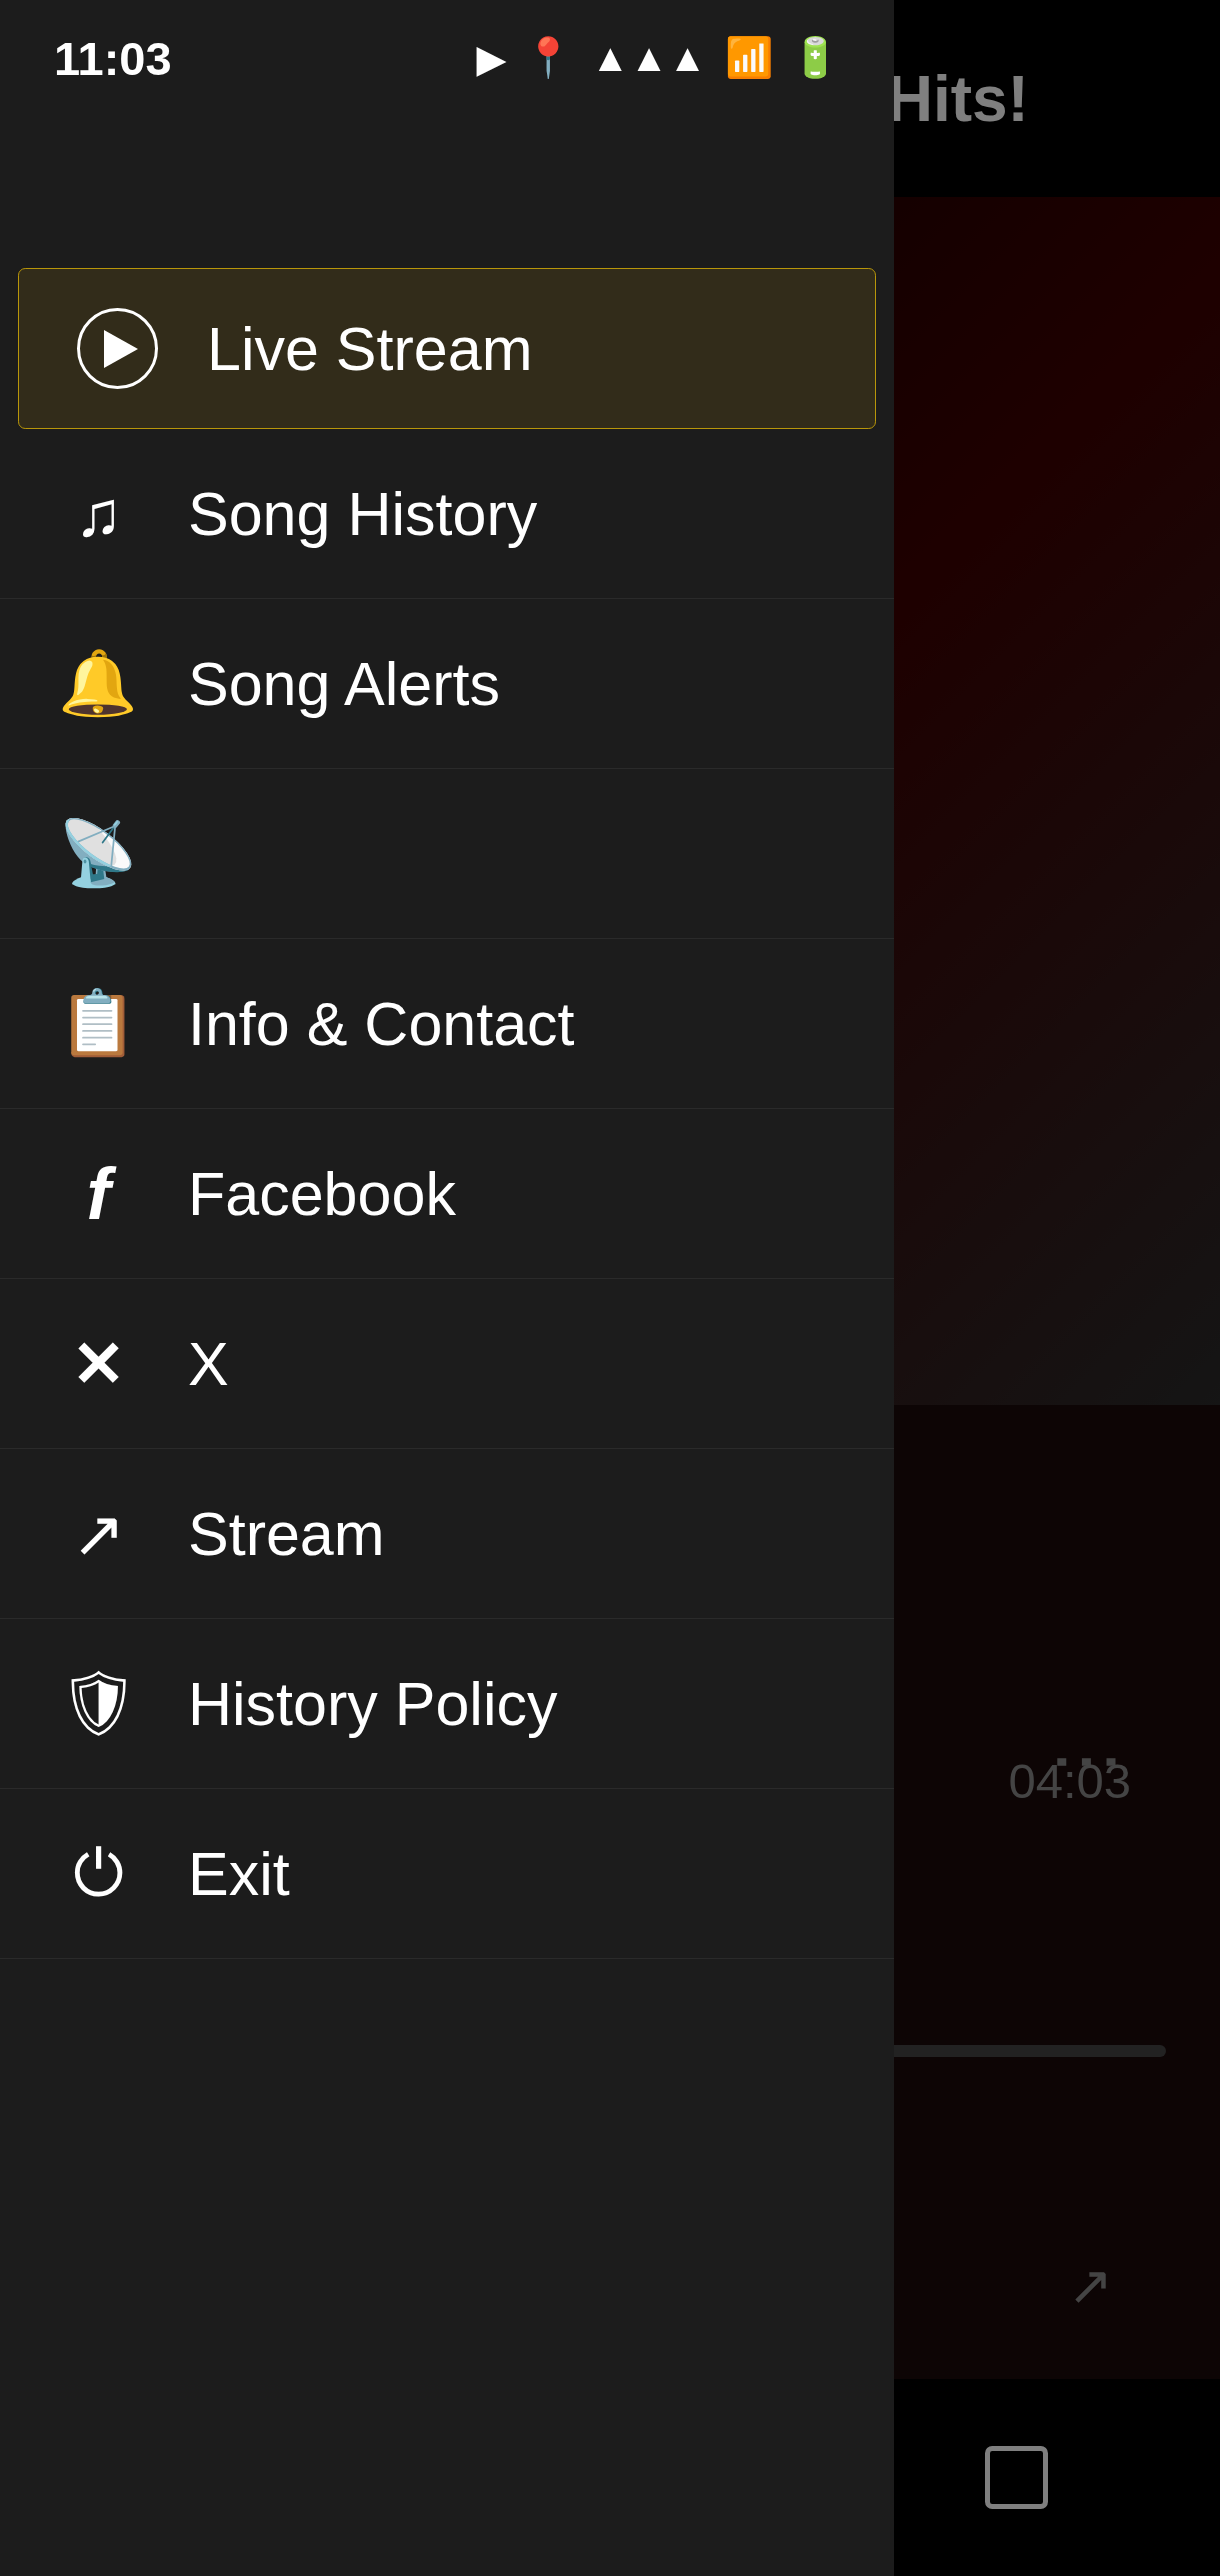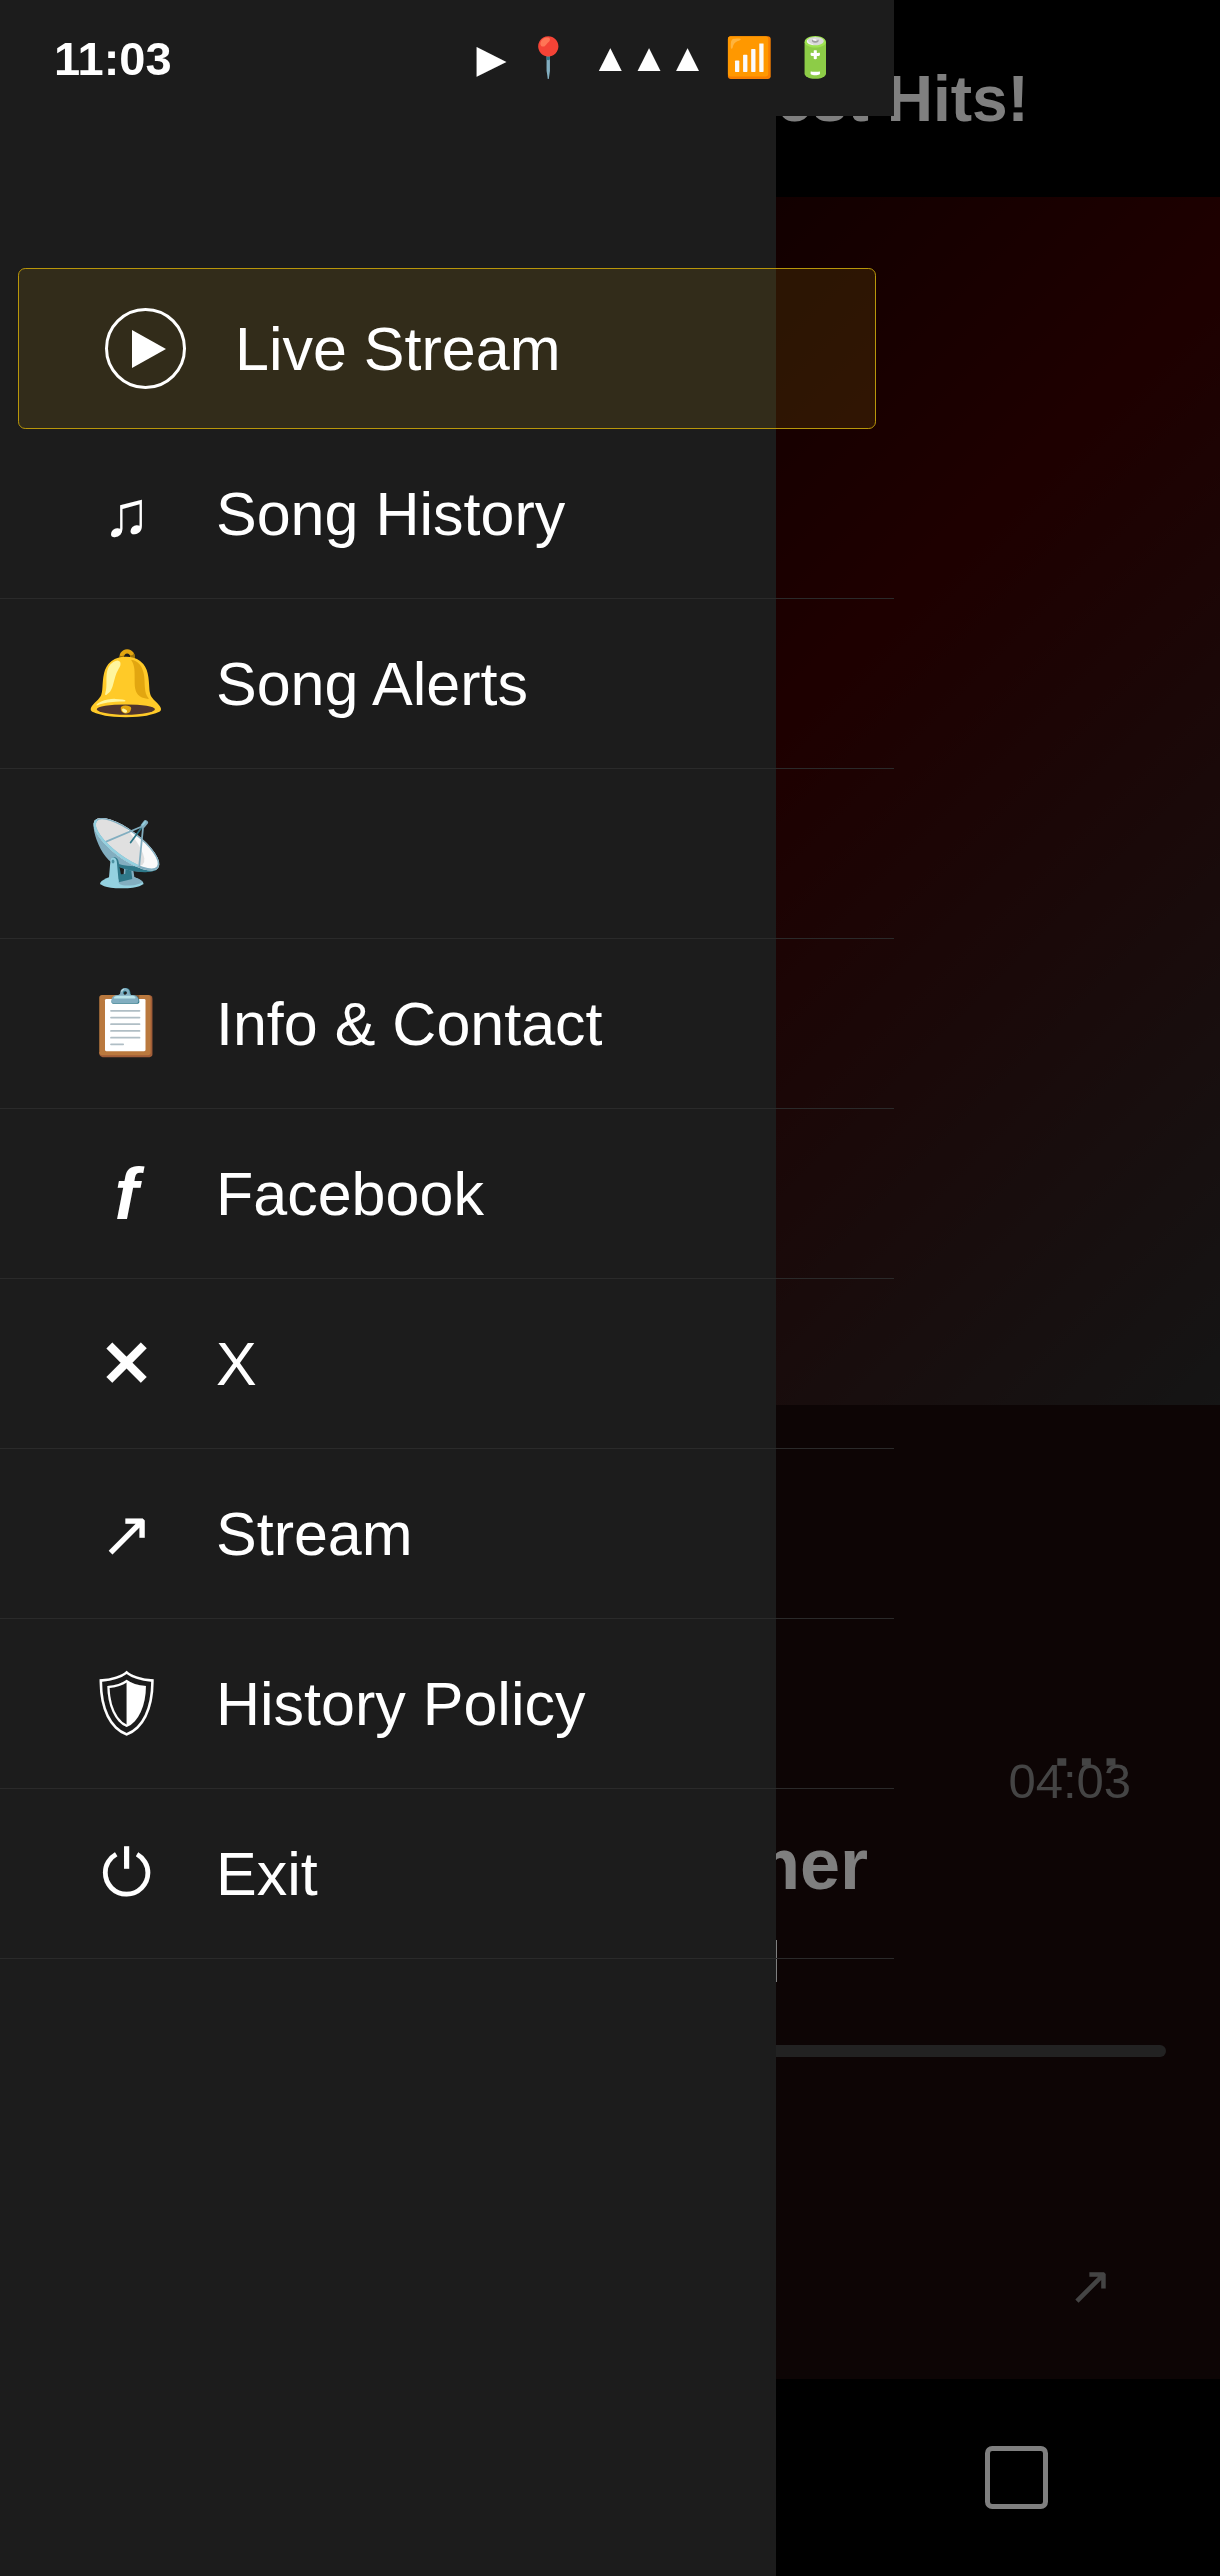--- a/index.html
+++ b/index.html
@@ -162,21 +162,21 @@
       width: 1220px;
       height: 2576px;
       background: rgba(0,0,0,0.5);
       z-index: 10;
     }
 
     
     .sidebar {
       position: absolute;
       top: 0; left: 0;
-      width: 776px;
+      width: 894px;
       height: 2576px;
       background: #1c1c1c;
       z-index: 20;
     }
 
     
     .status-bar {
       position: absolute;
       top: 0; left: 0;
       width: 894px;
@@ -210,21 +210,21 @@
       position: absolute;
       top: 268px;
       left: 0;
       width: 894px;
     }
 
     .menu-item {
       display: flex;
       align-items: center;
       height: 170px;
-      padding: 0 82px;
+      padding: 0 54px;
       cursor: pointer;
       border-bottom: 0.9px solid #2a2a2a;
     }
 
     .menu-item:first-child {
       background: rgba(180,140,20,0.15);
       border: 1.8px solid #b8960a;
       border-radius: 7.2px;
       margin: 0 18px;
       width: calc(100% - 36px);

